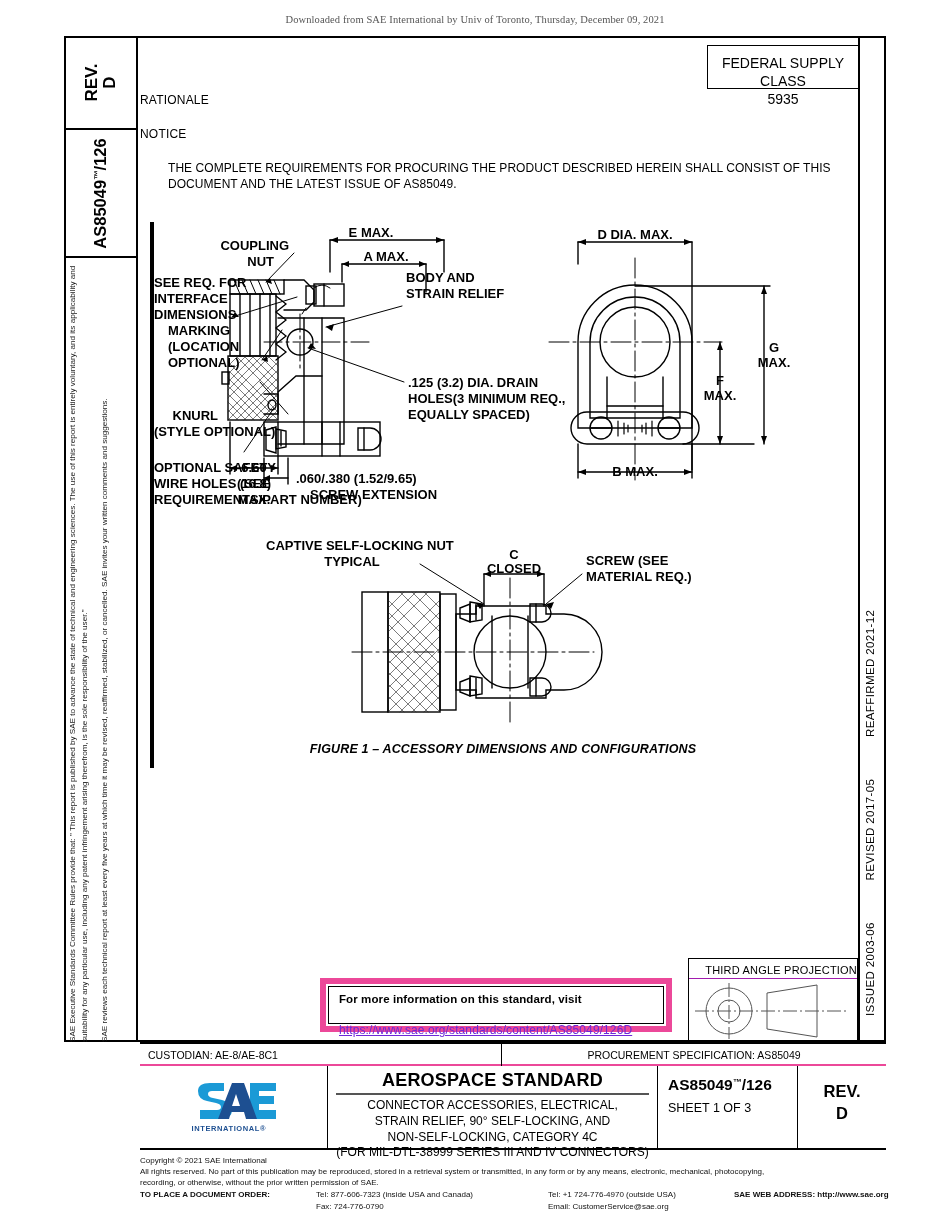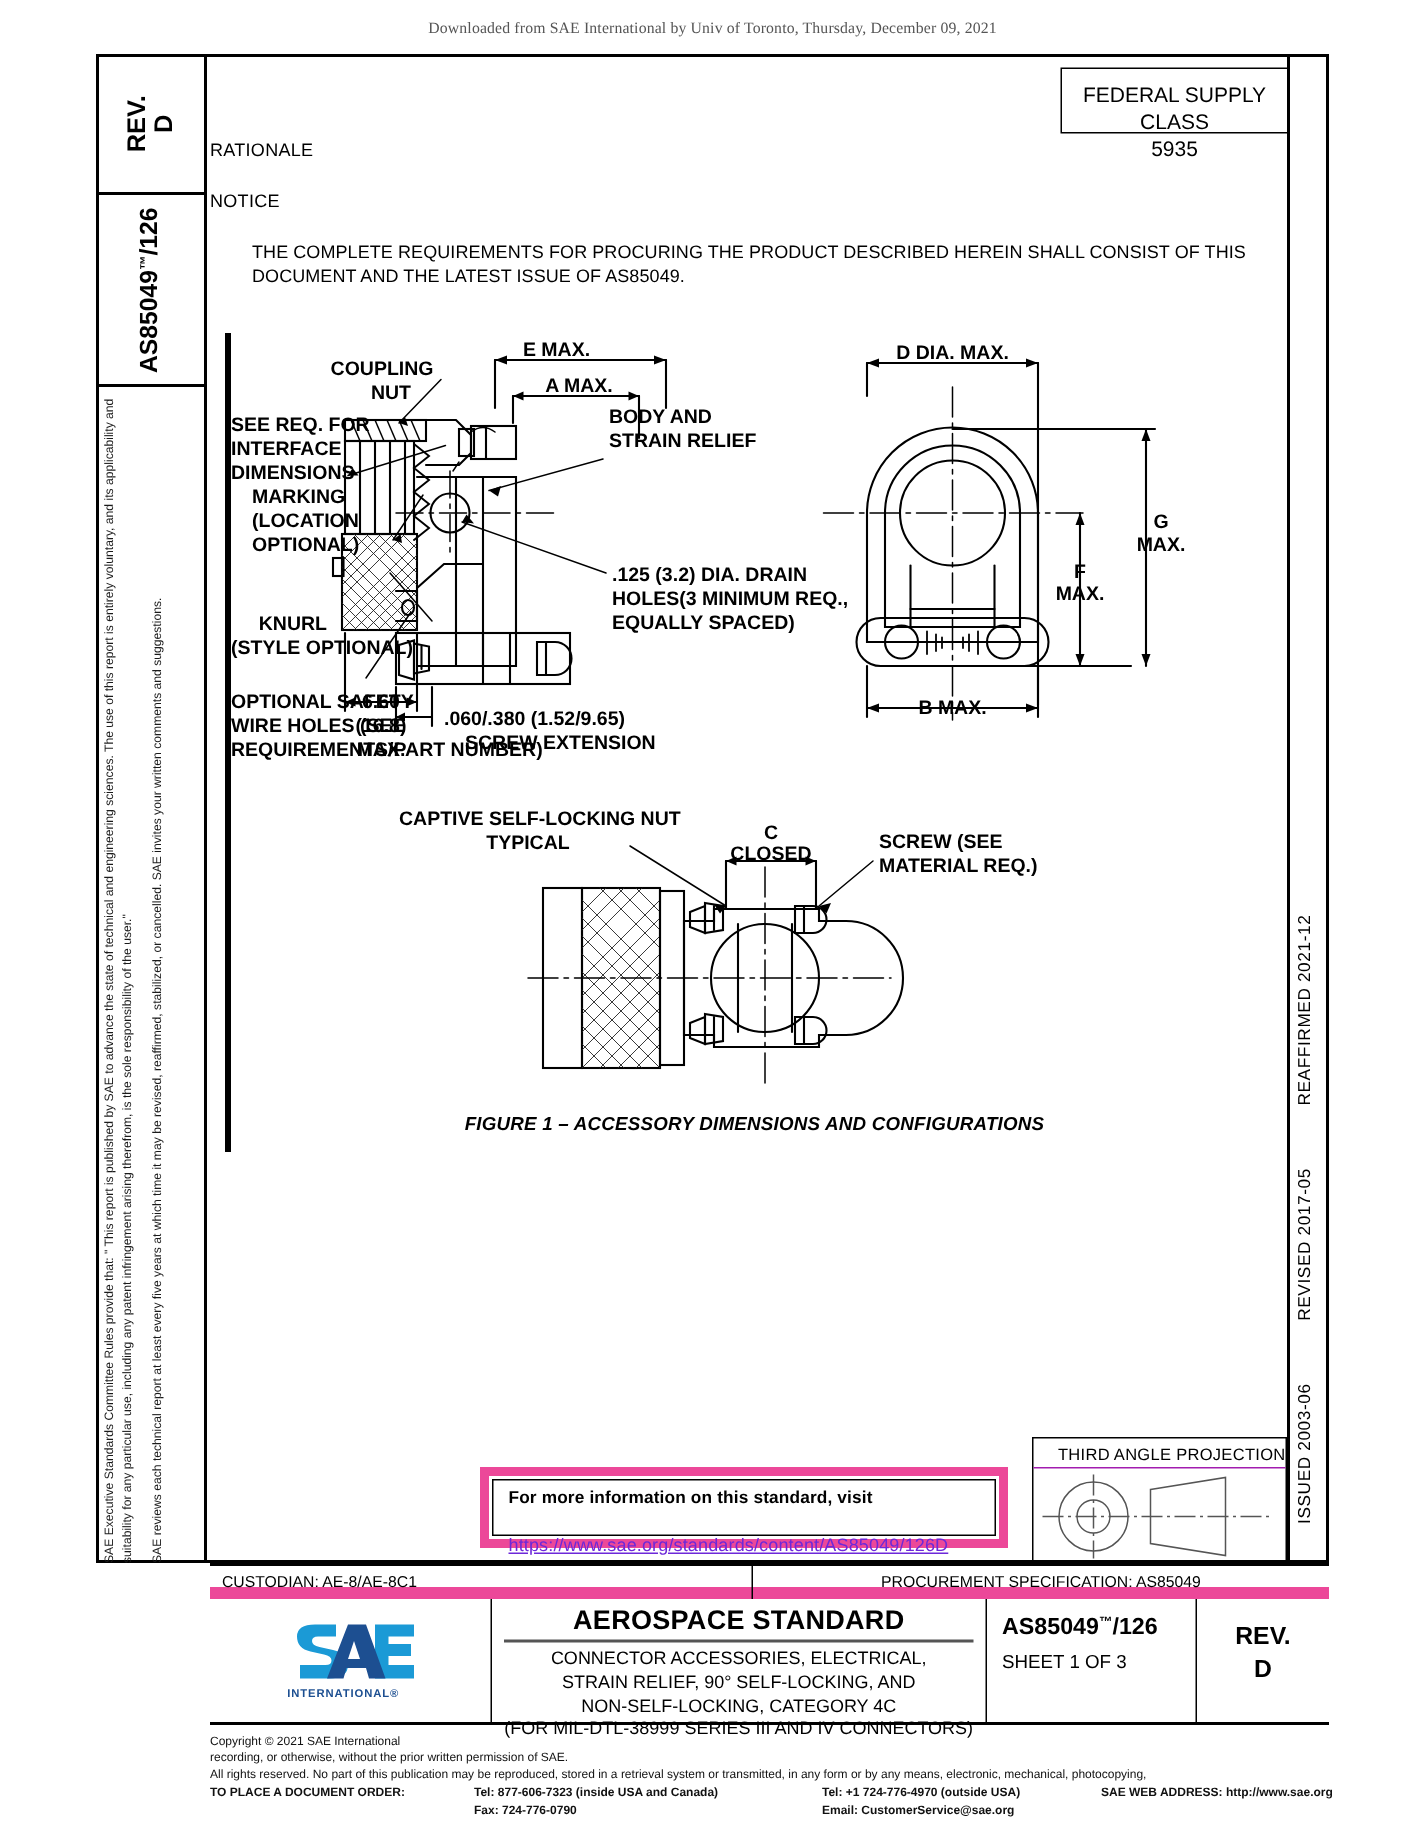--- a/index.html
+++ b/index.html
@@ -214,21 +214,21 @@
     padding-top: 5px;
     letter-spacing: .2px;
   }
 
   
   .cust-row {
     position: absolute;
     left: 140px; top: 1042px;
     width: 746px; height: 24px;
     border-top: 2px solid #000;
-    border-bottom: 8px solid #ec4899;
+    border-bottom: 2px solid #ec4899;
     box-sizing: border-box;
   }
   .cust-left {
     position: absolute; left: 0; top: 0;
     width: 362px; height: 22px;
     border-right: 1px solid #000;
     box-sizing: border-box;
     font-size: 10.5px;
     padding: 5px 0 0 8px;
   }
@@ -318,21 +318,21 @@
     color: #111;
   }
   .footer .order-row {
     display: flex;
     margin-top: 1px;
   }
   .footer .c1 { font-weight: bold; width: 176px; }
   .footer .c2 { width: 232px; }
   .footer .c3 { width: 186px; }
   .footer .c4 { font-weight: bold; }
-  .footer .bold { font-weight: bold; }
+  .footer .bold { font-weight: normal; }
 </style>
 </head>
 <body>
 
 <div class="dl-banner">Downloaded from SAE International by Univ of Toronto, Thursday, December 09, 2021</div>
 
 <div class="doc-frame"></div>
 
 <div class="left-strip">
   <div class="rev-cell">
@@ -729,22 +729,22 @@
     <div class="tb-num-sheet">SHEET 1 OF 3</div>
   </div>
   <div class="tb-rev">
     <div>REV.</div>
     <div>D</div>
   </div>
 </div>
 
 <div class="footer">
   <div>Copyright © 2021 SAE International</div>
+  <div>All rights reserved. No part of this publication may be reproduced, stored in a retrieval system or transmitted, in any form or by any means, electronic, mechanical, photocopying,</div>
   <div>recording, or otherwise, without the prior written permission of SAE.</div>
-  <div>All rights reserved. No part of this publication may be reproduced, stored in a retrieval system or transmitted, in any form or by any means, electronic, mechanical, photocopying,</div>
   <div class="order-row">
     <div class="c1">TO PLACE A DOCUMENT ORDER:</div>
     <div class="c2 bold">Tel: 877-606-7323 (inside USA and Canada)</div>
     <div class="c3 bold">Tel: +1 724-776-4970 (outside USA)</div>
     <div class="c4">SAE WEB ADDRESS: http://www.sae.org</div>
   </div>
   <div class="order-row">
     <div class="c1"></div>
     <div class="c2 bold">Fax: 724-776-0790</div>
     <div class="c3 bold">Email: CustomerService@sae.org</div>

